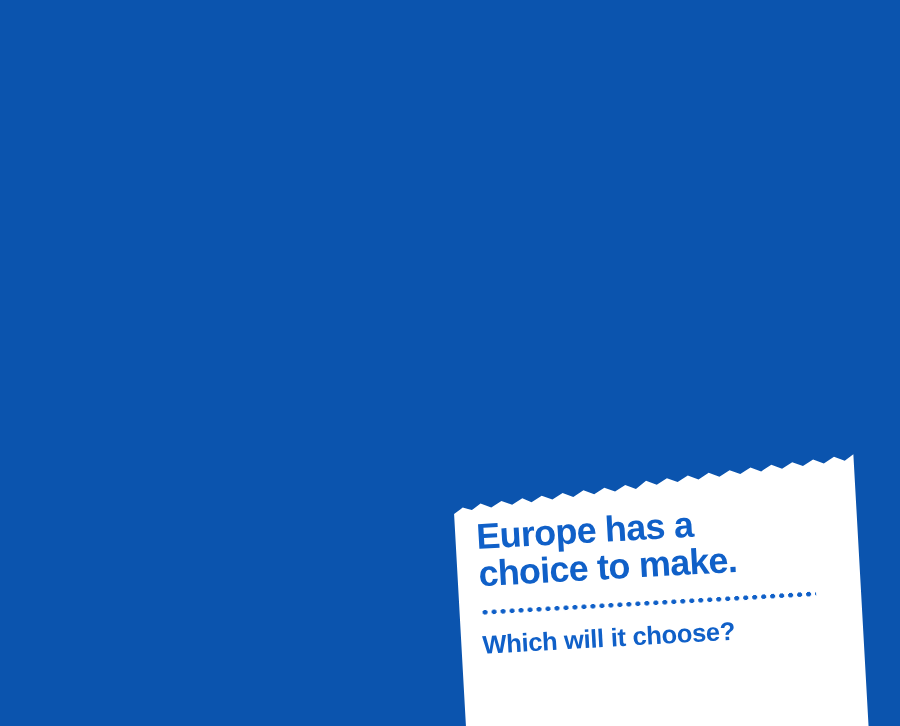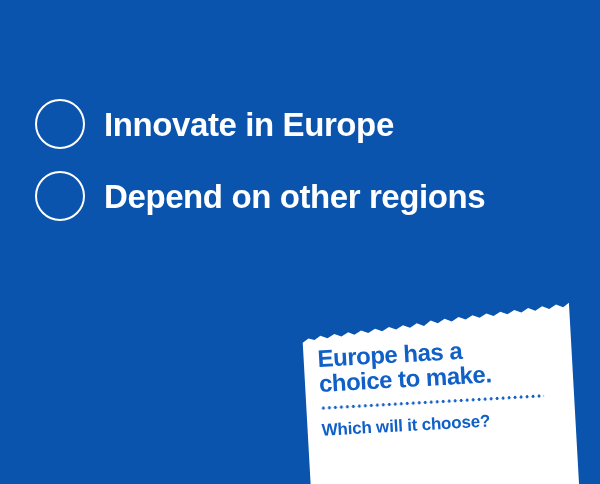--- a/index.html
+++ b/index.html
@@ -104,33 +104,20 @@
     letter-spacing: -0.2px;
     line-height: 1;
     white-space: nowrap;
   }
 </style>
 </head>
 <body>
 
 <div id="poster">
 
-  <div class="options">
-
-    <div class="option-row">
-      <div class="option-circle"></div>
-      <div class="option-label">Innovate in Europe</div>
-    </div>
-
-    <div class="option-row">
-      <div class="option-circle"></div>
-      <div class="option-label">Depend on other regions</div>
-    </div>
-
-  </div>
 
   <div class="card-wrap">
 
     <svg class="card-svg" viewBox="0 0 280 200" preserveAspectRatio="none">
       <path fill="#ffffff" d="
         M 6,30
         L 12,26 L 18,28 L 24,24 L 31,27 L 38,23 L 45,26 L 52,22 L 58,25
         L 65,21 L 72,24 L 79,20 L 86,23 L 93,19 L 100,22 L 107,18 L 114,21
         L 121,17 L 128,20 L 135,15 L 142,18 L 149,14 L 156,17 L 163,13
         L 170,16 L 177,12 L 184,15 L 191,11 L 198,14 L 205,10 L 212,13

